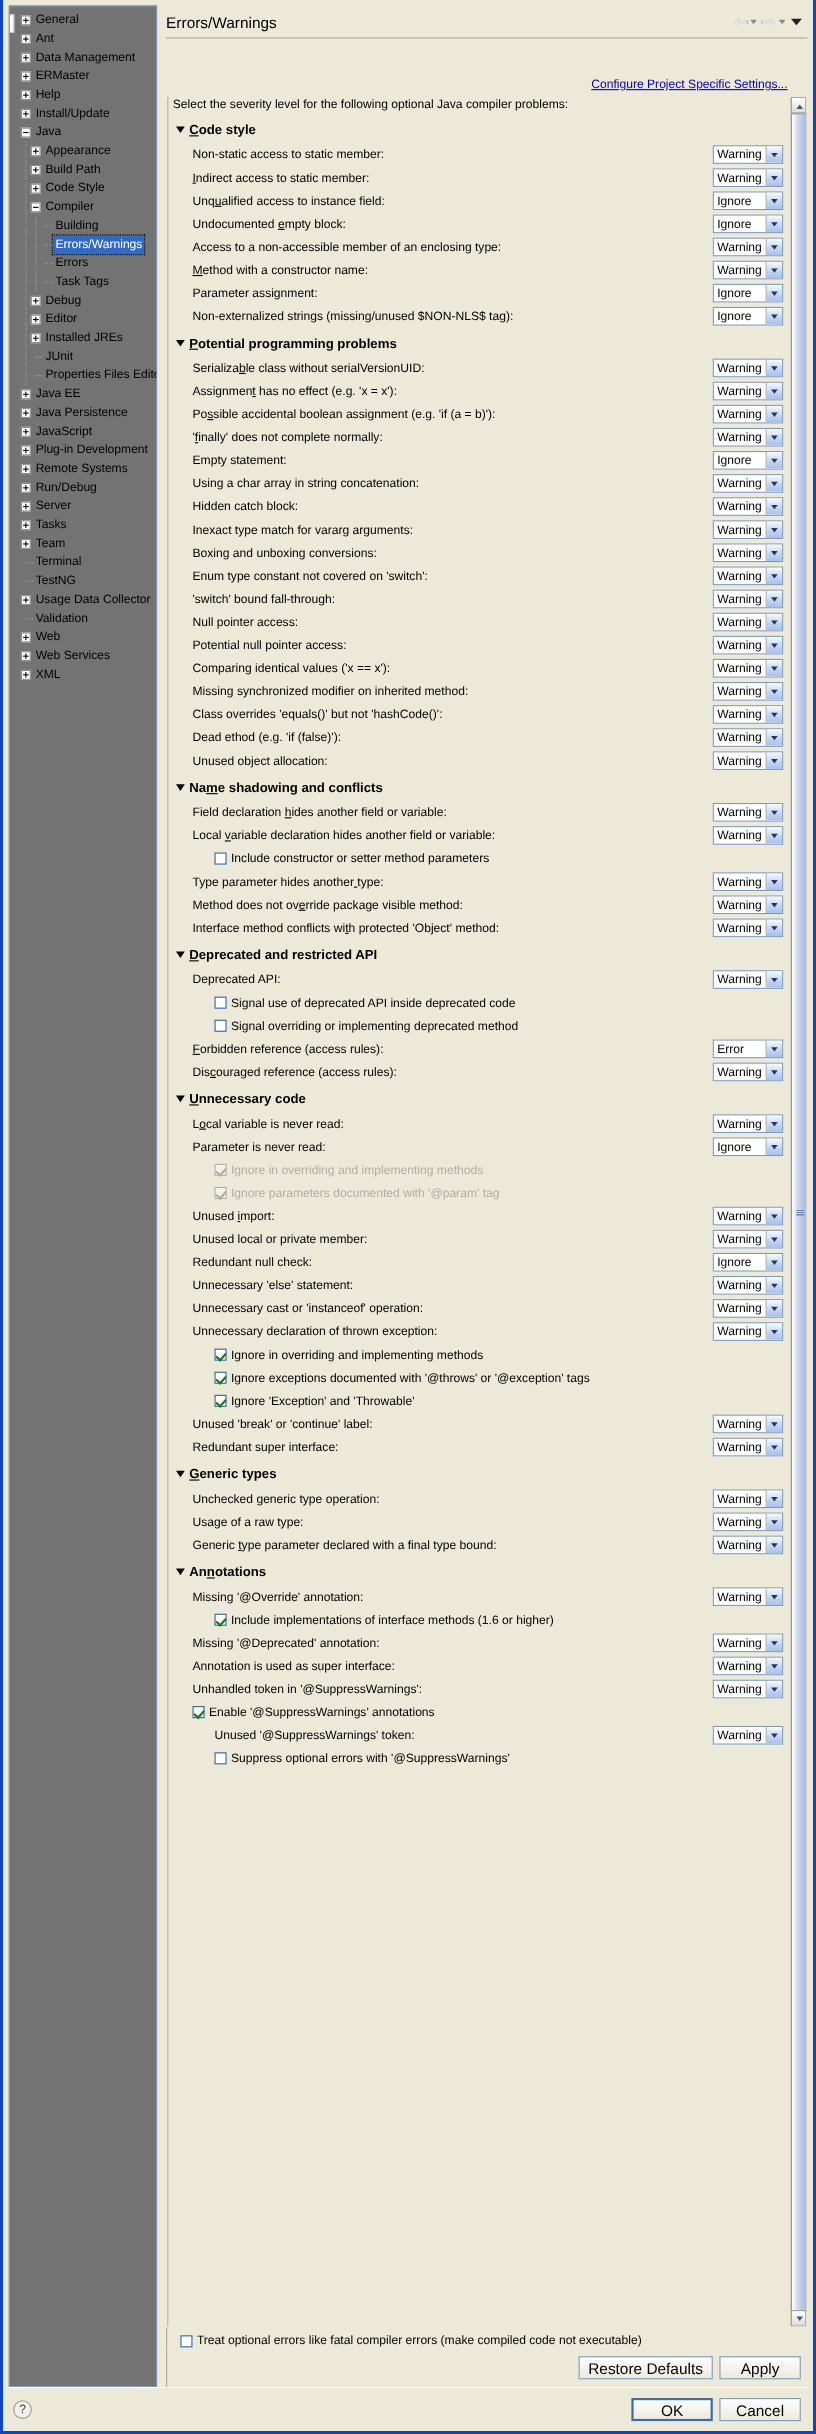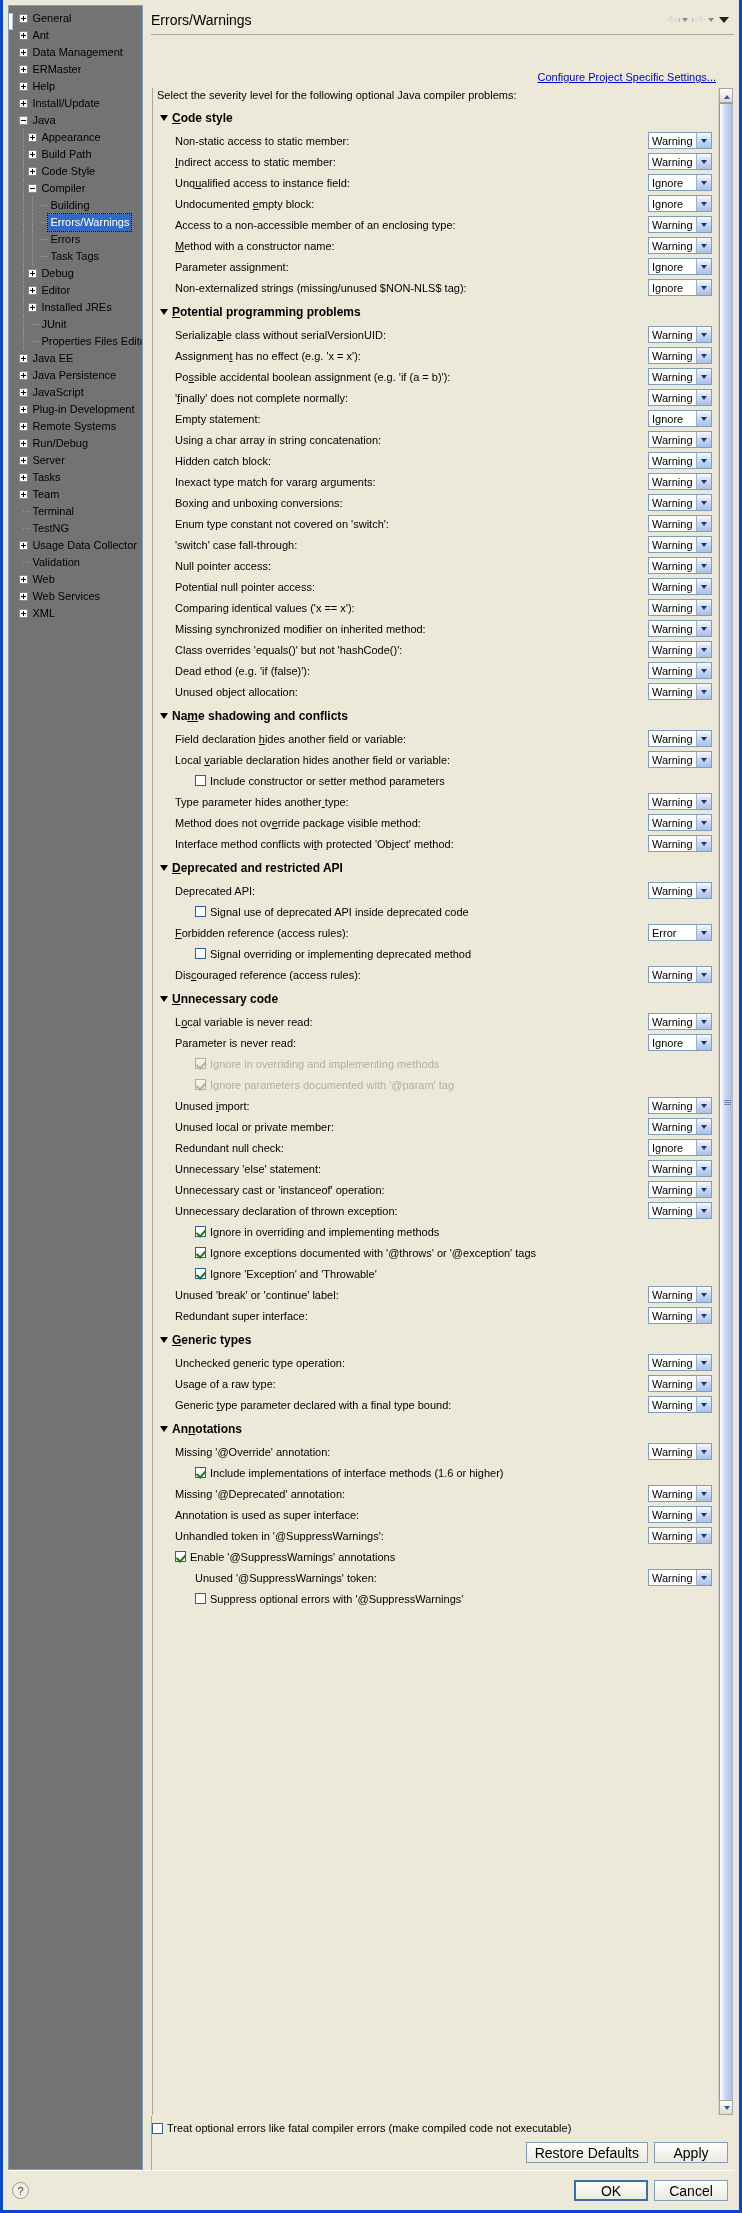--- a/index.html
+++ b/index.html
@@ -236,21 +236,21 @@
     width:4px; height:7px; border:solid #1a7a1a;
     border-width:0 2px 2px 0; transform: rotate(42deg);
   }
   .cbx.dis { border-color:#b0aea3; background:#f3f1ea; }
   .cbx.dis.checked::after { border-color:#b0aea3; }
   .row.dis .lbl { color:#b0aea3; }
 
   
   .opt-row {
     display:flex; align-items:center; font-size:11px;
-    padding: 6px 2px 4px 0; border-left:1px solid #aca899;
+    padding: 6px 2px 4px 12px; border-left:1px solid #aca899;
   }
   .btn-row {
     display:flex; justify-content:flex-end; gap:6px;
     padding: 4px 6px 7px 0; border-left:1px solid #aca899;
   }
   .pbtn {
     min-width:74px; height:21px; font-size:14px;
     border:1px solid #7f9db9; background:linear-gradient(to bottom,#fdfdfd,#eceade);
     display:flex; align-items:center; justify-content:center;
     font-family:"Liberation Sans",sans-serif; color:#000;
@@ -598,21 +598,21 @@
                     </span>
                   </div>
                   <div class="row">
                     <span class="lbl">Enum type constant not covered on 'switch':</span>
                     <span class="combo">
                       <span class="val">Warning</span>
                       <span class="btn"></span>
                     </span>
                   </div>
                   <div class="row">
-                    <span class="lbl">'switch' case fall-through:</span>
+                    <span class="lbl">'switch' bound fall-through:</span>
                     <span class="combo">
                       <span class="val">Warning</span>
                       <span class="btn"></span>
                     </span>
                   </div>
                   <div class="row">
                     <span class="lbl">Null pointer access:</span>
                     <span class="combo">
                       <span class="val">Warning</span>
                       <span class="btn"></span>
@@ -711,30 +711,30 @@
                     <span class="lbl">Deprecated API:</span>
                     <span class="combo">
                       <span class="val">Warning</span>
                       <span class="btn"></span>
                     </span>
                   </div>
                   <div class="row sub">
                     <span class="cbx"></span>
                     <span class="lbl">Signal use of deprecated API inside deprecated code</span>
                   </div>
-                  <div class="row">
-                    <span class="lbl"><u>F</u>orbidden reference (access rules):</span>
-                    <span class="combo">
-                      <span class="val">Error</span>
-                      <span class="btn"></span>
-                    </span>
-                  </div>
                   <div class="row sub">
                     <span class="cbx"></span>
                     <span class="lbl">Signal overriding or implementing deprecated method</span>
+                  </div>
+                  <div class="row">
+                    <span class="lbl"><u>F</u>orbidden reference (access rules):</span>
+                    <span class="combo">
+                      <span class="val">Error</span>
+                      <span class="btn"></span>
+                    </span>
                   </div>
                   <div class="row">
                     <span class="lbl">Dis<u>c</u>ouraged reference (access rules):</span>
                     <span class="combo">
                       <span class="val">Warning</span>
                       <span class="btn"></span>
                     </span>
                   </div>
                   <div class="sec">
                     <span class="tri"></span>

